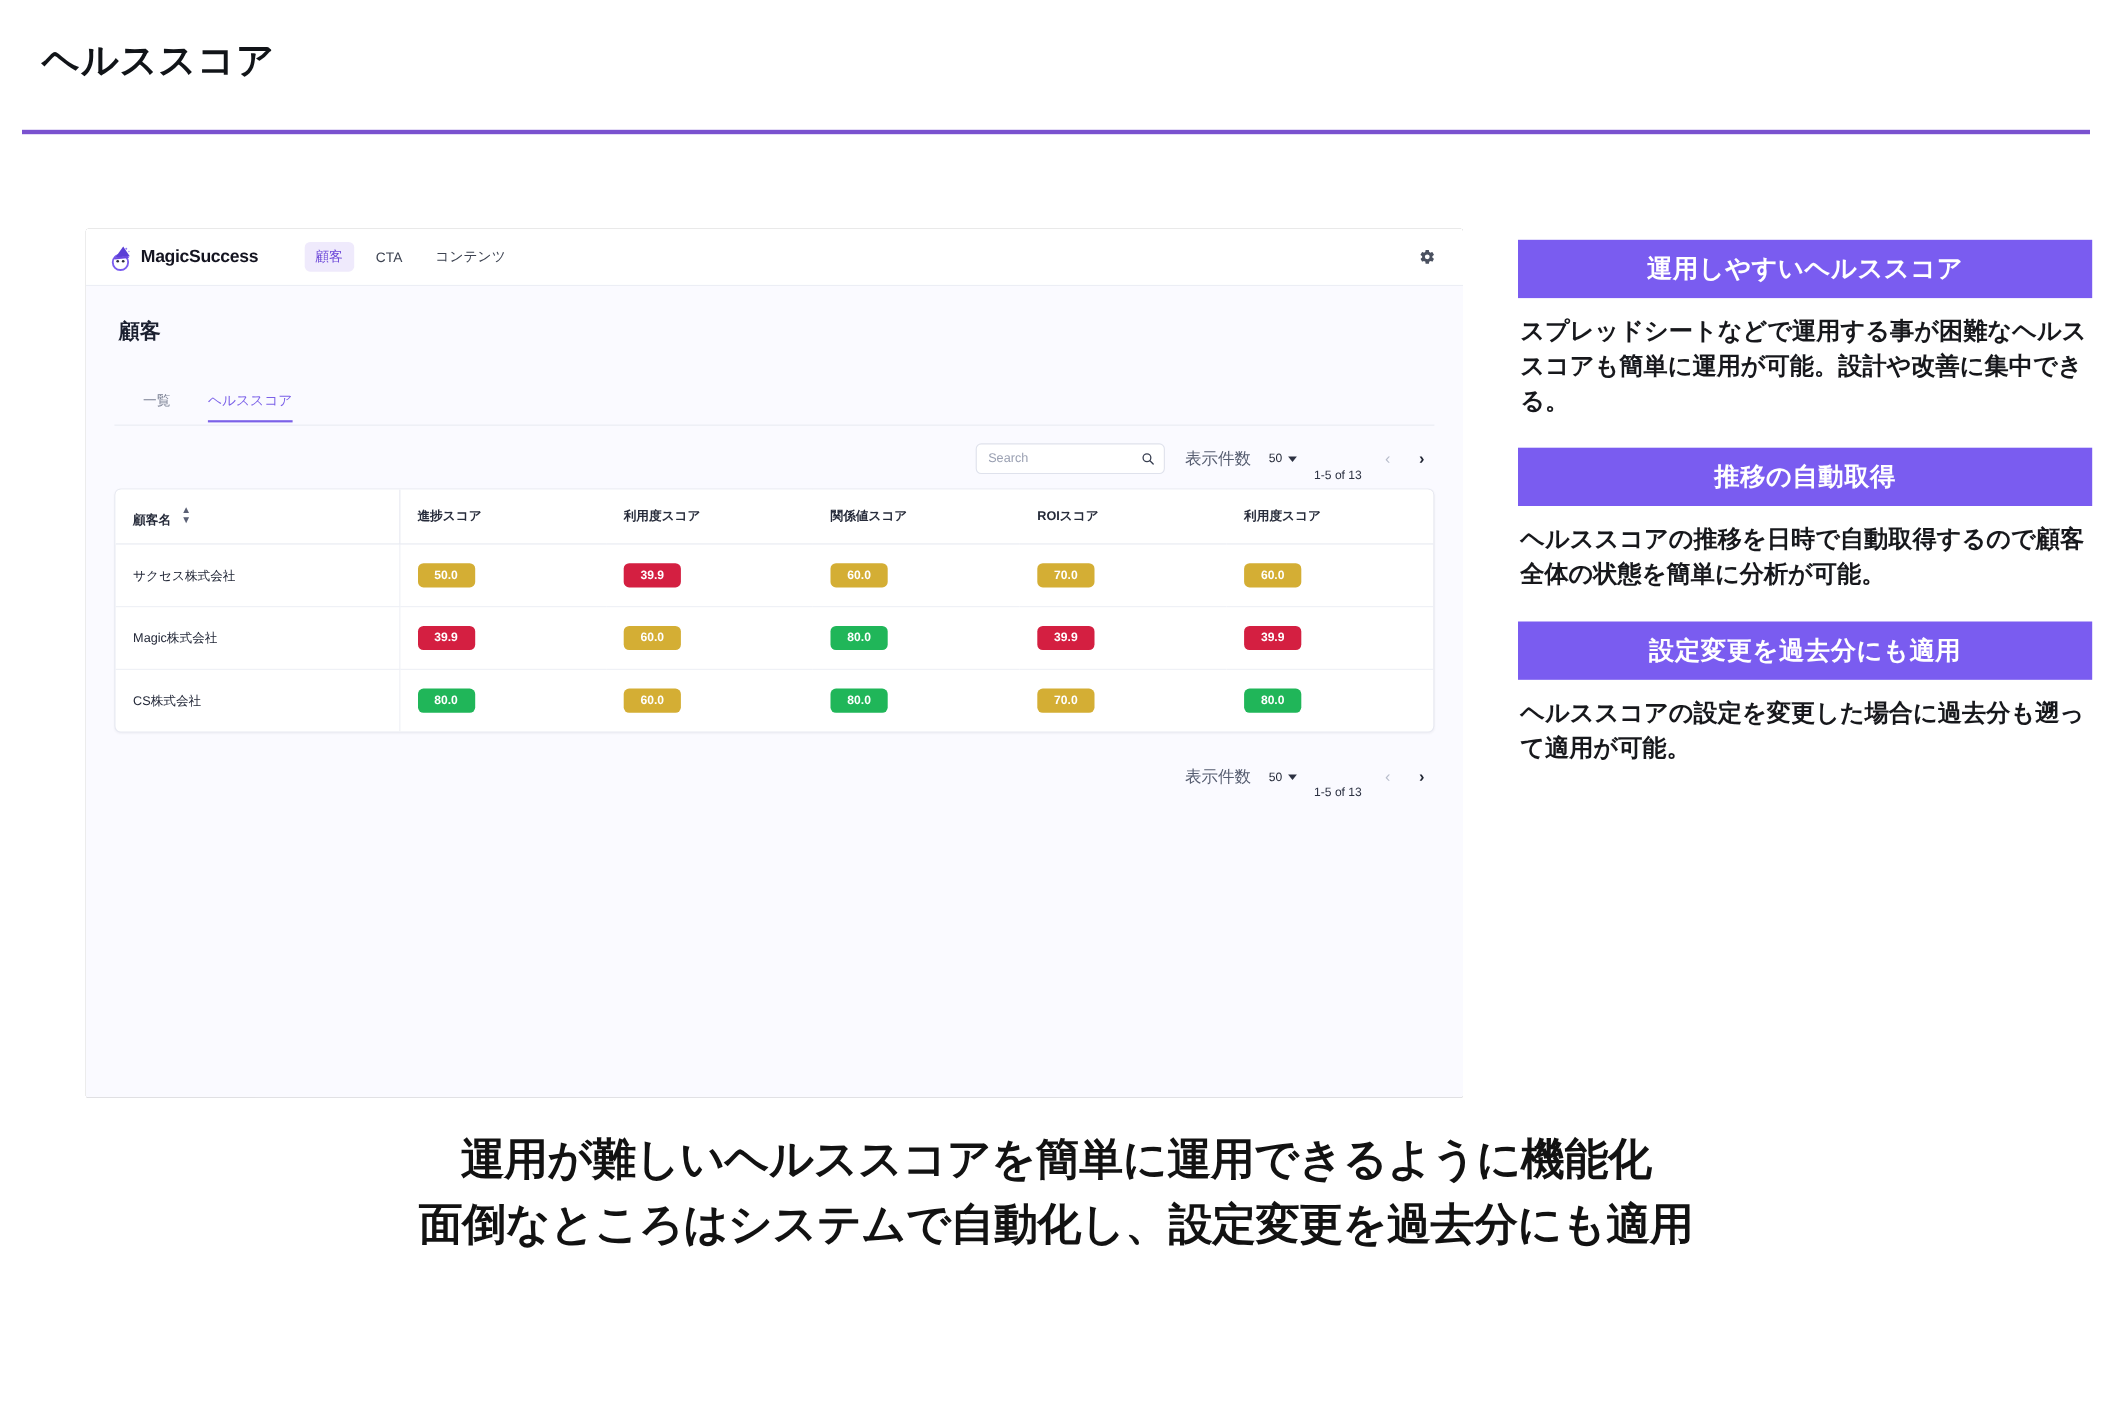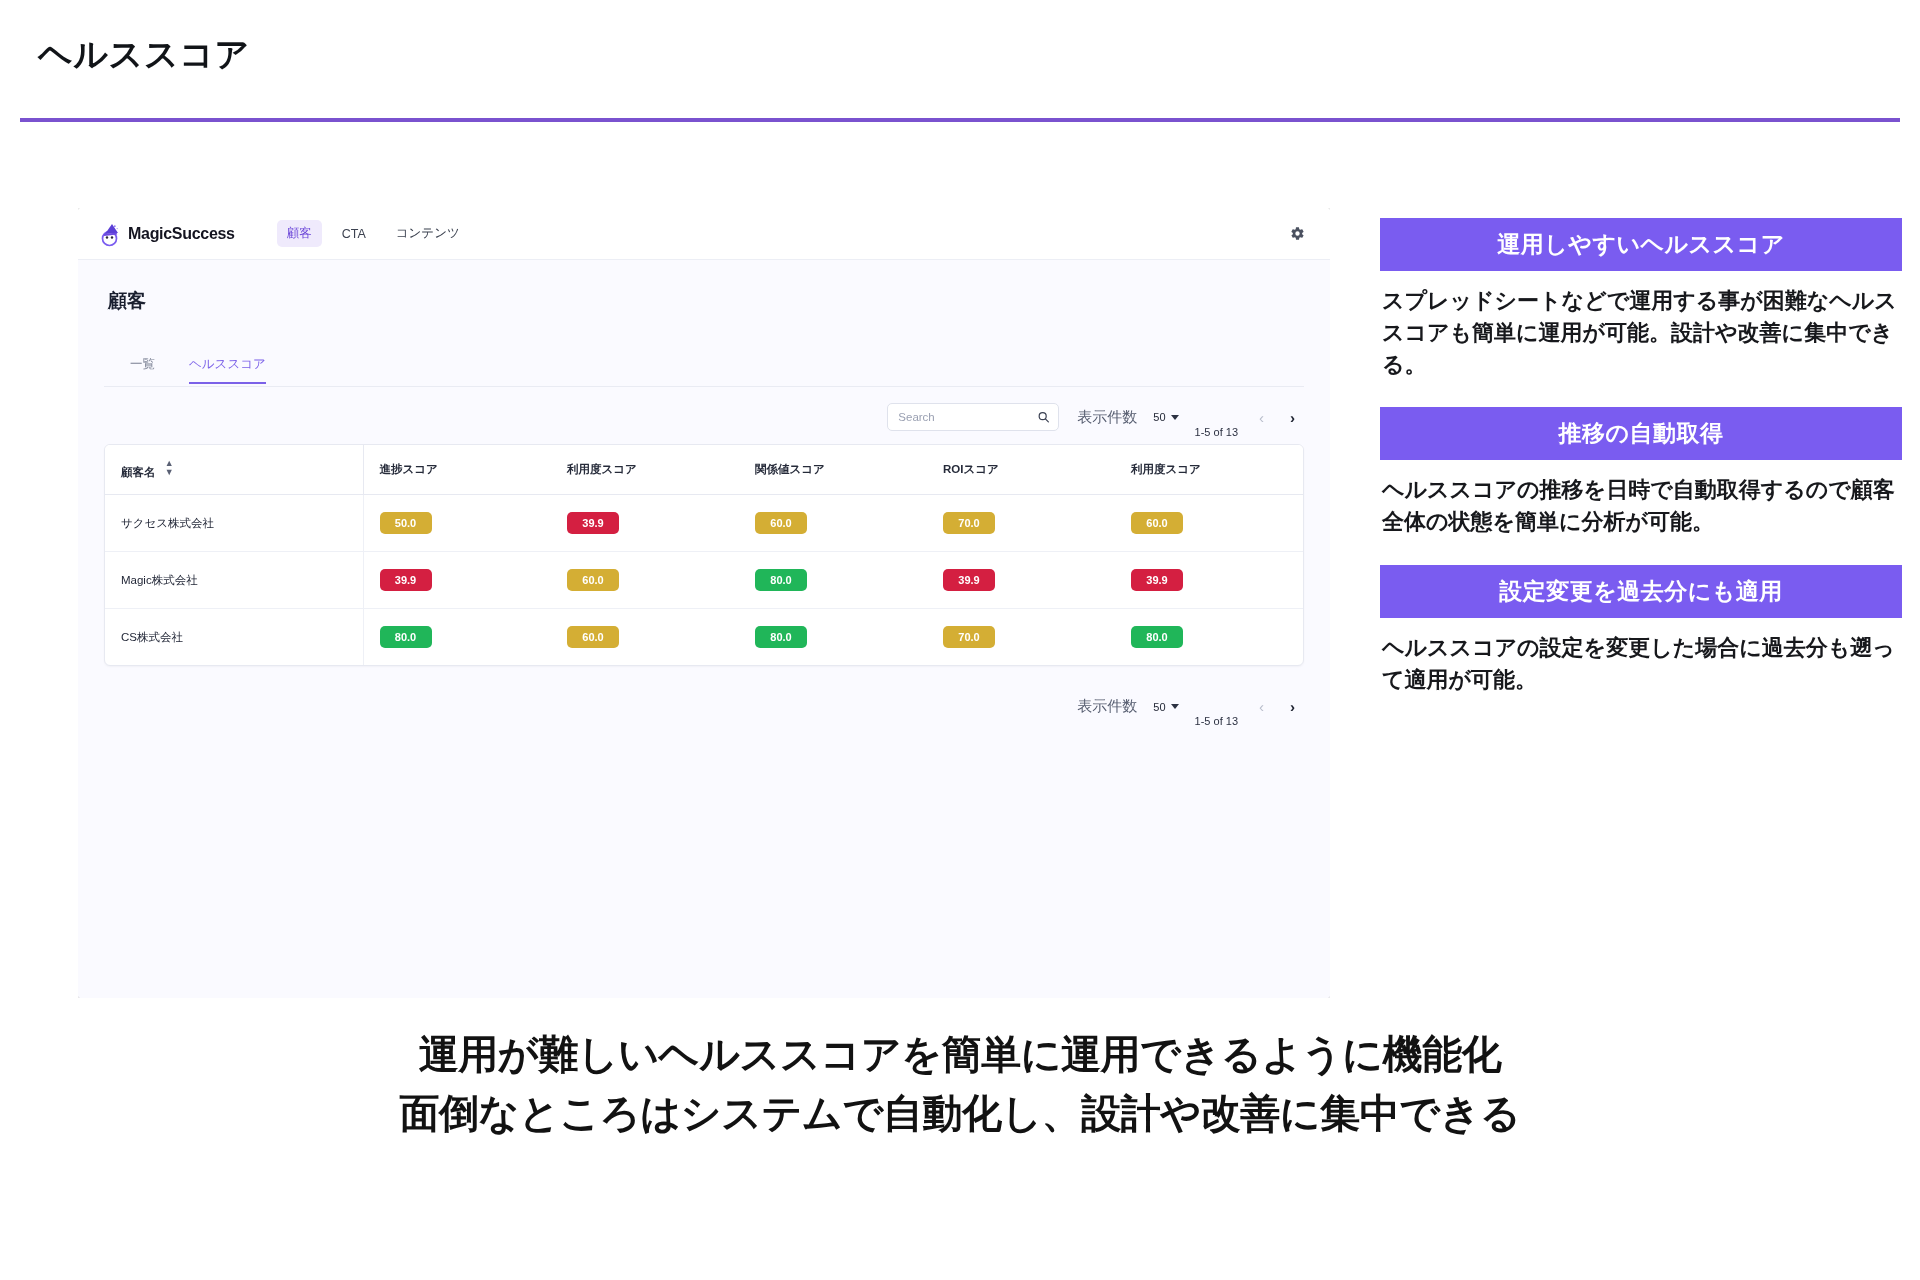--- a/index.html
+++ b/index.html
@@ -343,16 +343,16 @@
       <div class="feature-body">ヘルススコアの推移を日時で自動取得するので顧客全体の状態を簡単に分析が可能。</div>
     </div>
     <div class="feature">
       <div class="feature-head">設定変更を過去分にも適用</div>
       <div class="feature-body">ヘルススコアの設定を変更した場合に過去分も遡って適用が可能。</div>
     </div>
   </div>
 
   <div class="caption">
     <div>運用が難しいヘルススコアを簡単に運用できるように機能化</div>
-    <div>面倒なところはシステムで自動化し、設計や改善に集中できる</div>
+    <div>面倒なところはシステムで自動化し、設定変更を過去分にも適用</div>
   </div>
 
 </div>
 
 </body></html>

